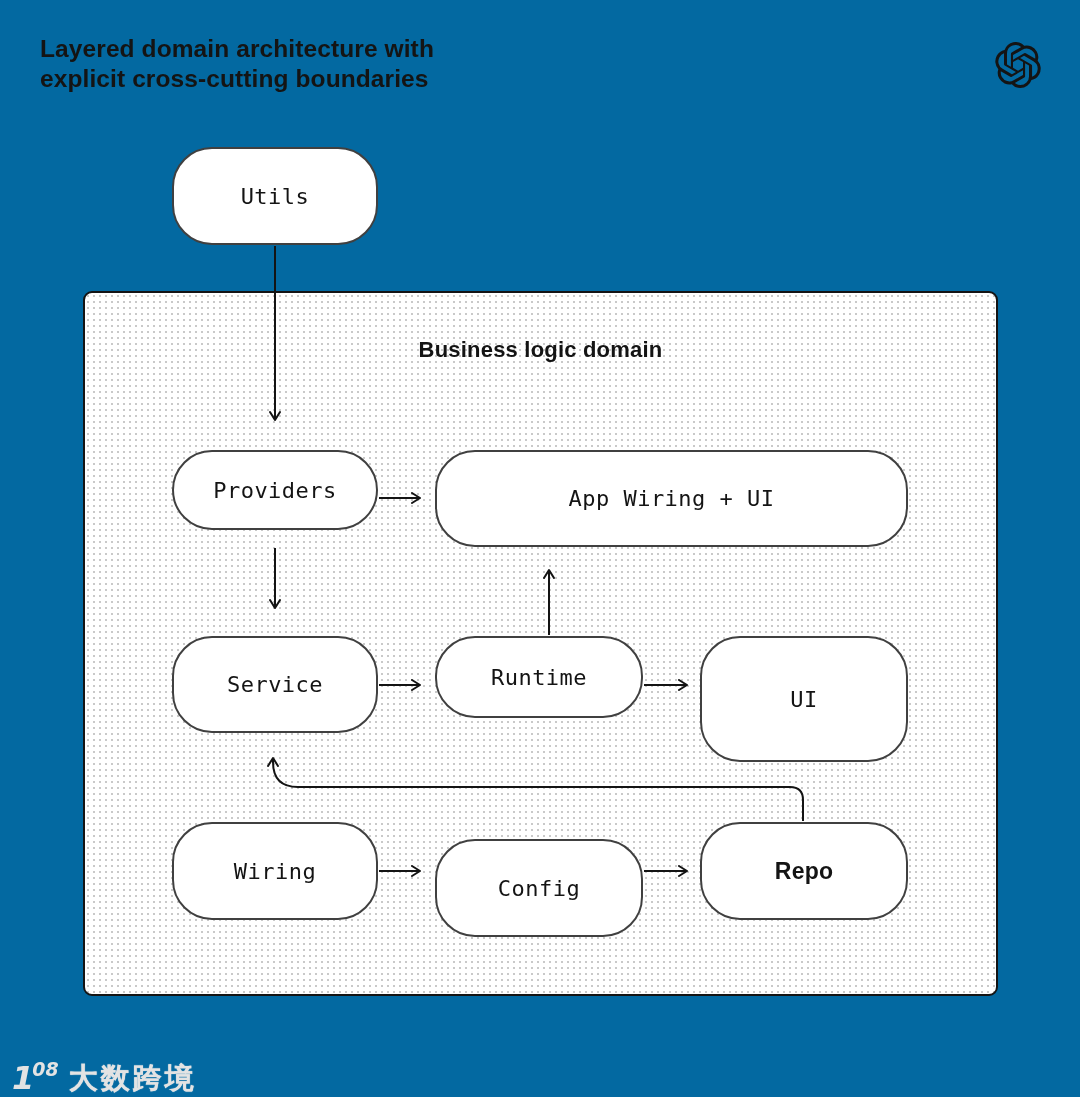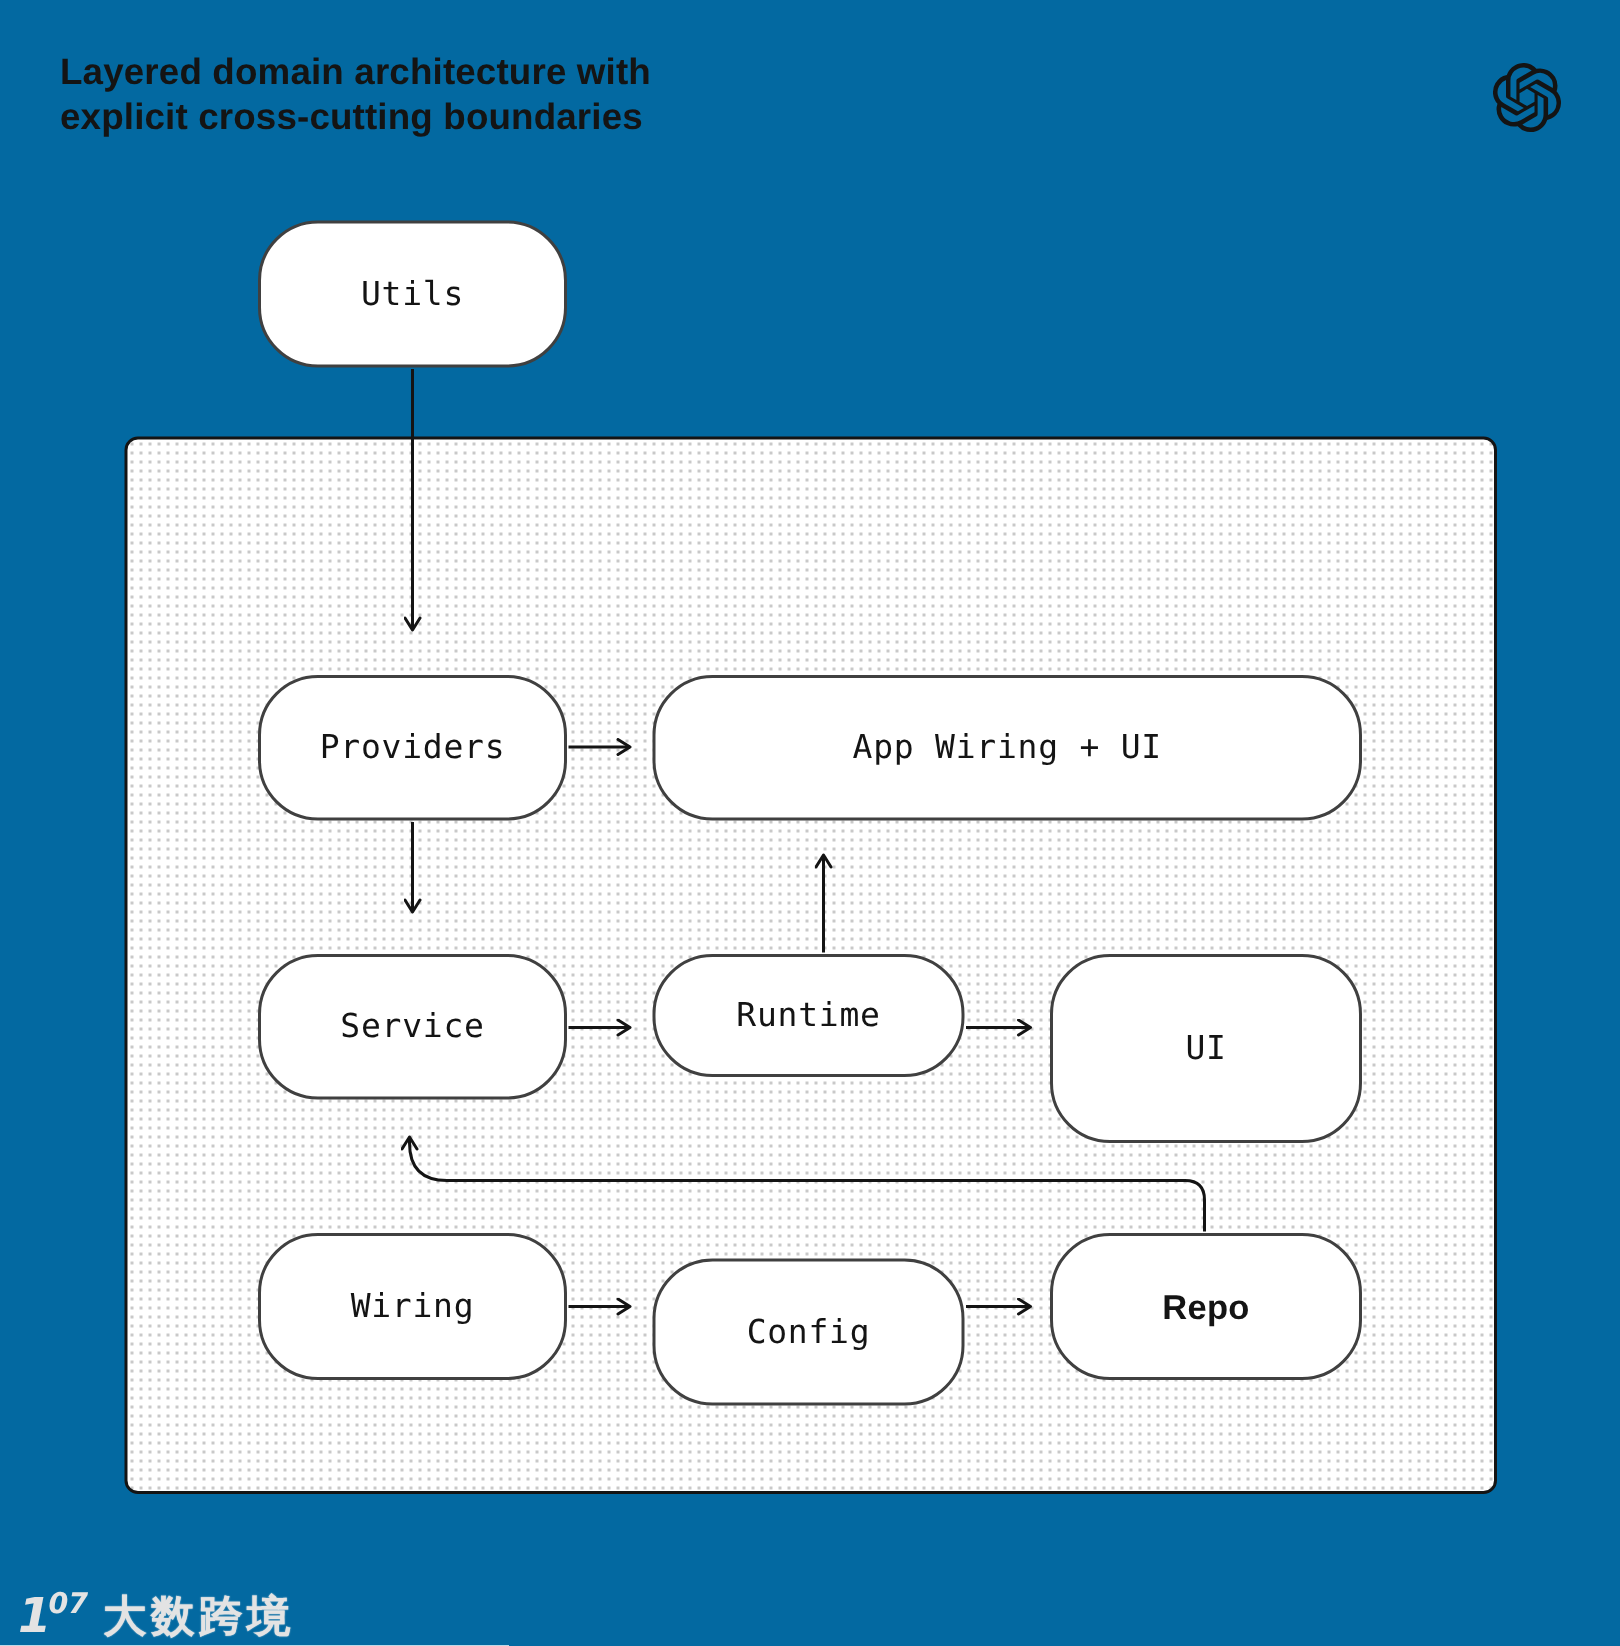--- a/index.html
+++ b/index.html
@@ -68,21 +68,21 @@
     color: #141414;
   }
   .node.sans-label {
     font-family: Liberation Sans, sans-serif;
     font-weight: 600;
     font-size: 23px;
     letter-spacing: 0.2px;
     text-align: right;
   }
   .node-utils      { left: 172px; top: 147px; width: 206px; height: 98px; }
-  .node-providers  { left: 172px; top: 450px; width: 206px; height: 97px; }
+  .node-providers  { left: 172px; top: 450px; width: 206px; height: 80px; }
   .node-app-wiring { left: 435px; top: 450px; width: 473px; height: 97px; }
   .node-service    { left: 172px; top: 636px; width: 206px; height: 97px; }
   .node-runtime    { left: 435px; top: 636px; width: 208px; height: 82px; }
   .node-ui         { left: 700px; top: 636px; width: 208px; height: 126px; }
   .node-types      { left: 172px; top: 822px; width: 206px; height: 98px; }
   .node-config     { left: 435px; top: 822px; width: 208px; height: 98px; margin-top: 17px; }
   .node-repo       { left: 700px; top: 822px; width: 208px; height: 98px; }
   .edges-layer {
     position: absolute;
     left: 0; top: 0;
@@ -126,20 +126,21 @@
 <div class="page">
 
   <h1 class="page-title">Layered domain architecture with
 explicit cross-cutting boundaries</h1>
 
   <svg class="brand-logo" viewBox="0 0 24 24" aria-hidden="true">
     <path fill="#141414" d="M22.2819 9.8211a5.9847 5.9847 0 0 0-.5157-4.9108 6.0462 6.0462 0 0 0-6.5098-2.9A6.0651 6.0651 0 0 0 4.9807 4.1818a5.9847 5.9847 0 0 0-3.9977 2.9 6.0462 6.0462 0 0 0 .7427 7.0966 5.98 5.98 0 0 0 .511 4.9107 6.051 6.051 0 0 0 6.5146 2.9001A5.9847 5.9847 0 0 0 13.2599 24a6.0557 6.0557 0 0 0 5.7718-4.2058 5.9894 5.9894 0 0 0 3.9977-2.9001 6.0557 6.0557 0 0 0-.7475-7.073zm-9.022 12.6081a4.4755 4.4755 0 0 1-2.8764-1.0408l.1419-.0804 4.7783-2.7582a.7948.7948 0 0 0 .3927-.6813v-6.7369l2.02 1.1686a.071.071 0 0 1 .038.052v5.5826a4.504 4.504 0 0 1-4.4945 4.4944zm-9.6607-4.1254a4.4708 4.4708 0 0 1-.5346-3.0137l.142.0852 4.783 2.7582a.7712.7712 0 0 0 .7806 0l5.8428-3.3685v2.3324a.0804.0804 0 0 1-.0332.0615L9.74 19.9502a4.4992 4.4992 0 0 1-6.1408-1.6464zM2.3408 7.8956a4.485 4.485 0 0 1 2.3655-1.9728V11.6a.7664.7664 0 0 0 .3879.6765l5.8144 3.3543-2.0201 1.1685a.0757.0757 0 0 1-.071 0l-4.8303-2.7865A4.504 4.504 0 0 1 2.3408 7.8956zm16.5963 3.8558L13.1038 8.364 15.1192 7.2a.0757.0757 0 0 1 .071 0l4.8303 2.7913a4.4944 4.4944 0 0 1-.6765 8.1042v-5.6772a.79.79 0 0 0-.407-.667zm2.0107-3.0231l-.142-.0852-4.7735-2.7818a.7759.7759 0 0 0-.7854 0L9.409 9.2297V6.8974a.0662.0662 0 0 1 .0284-.0615l4.8303-2.7866a4.4992 4.4992 0 0 1 6.6802 4.66zM8.3065 12.863l-2.02-1.1638a.0804.0804 0 0 1-.038-.0567V6.0742a4.4992 4.4992 0 0 1 7.3757-3.4537l-.142.0805L8.704 5.459a.7948.7948 0 0 0-.3927.6813zm1.0976-2.3654l2.602-1.4998 2.6069 1.4998v2.9994l-2.5974 1.4997-2.6067-1.4997z"></path>
   </svg>
 
   <div class="domain-box"></div>
+  <div class="domain-label">Business logic domain</div>
 
   <div class="node node-utils">
     <span>Utils</span>
   </div>
   <div class="node node-providers">
     <span>Providers</span>
   </div>
   <div class="node node-app-wiring">
     <span>App Wiring + UI</span>
   </div>
@@ -175,17 +176,17 @@
       <path d="M379,685 H420" marker-end="url(#arrowhead)"></path>
       <path d="M644,685 H687" marker-end="url(#arrowhead)"></path>
       <path d="M549,635 V570" marker-end="url(#arrowhead)"></path>
       <path d="M379,871 H420" marker-end="url(#arrowhead)"></path>
       <path d="M644,871 H687" marker-end="url(#arrowhead)"></path>
       <path d="M803,821 V800 Q803,787 790,787 H298 Q273,787 273,762 V758" marker-end="url(#arrowhead)"></path>
     </g>
   </svg>
 
   <div class="watermark">
-    <span class="wm-mark">1<span class="wm-oo"></span><span class="wm-oo">07</span></span>
+    <span class="wm-mark">1<span class="wm-oo"></span><span class="wm-oo">08</span></span>
     <span class="wm-text">大数跨境</span>
   </div>
 
 </div>
 
 </body></html>

